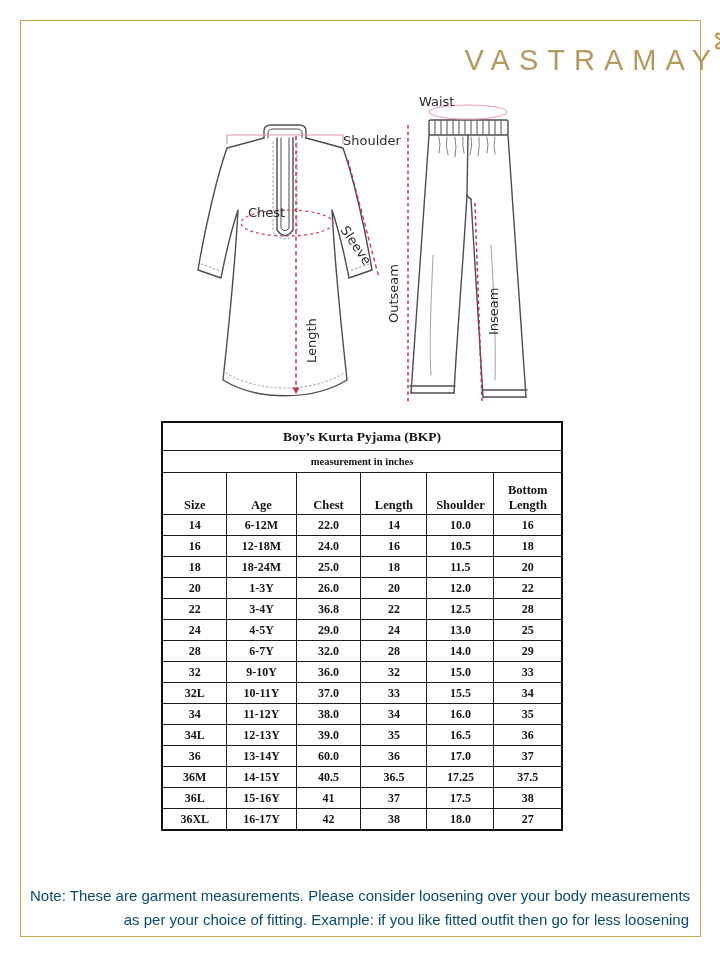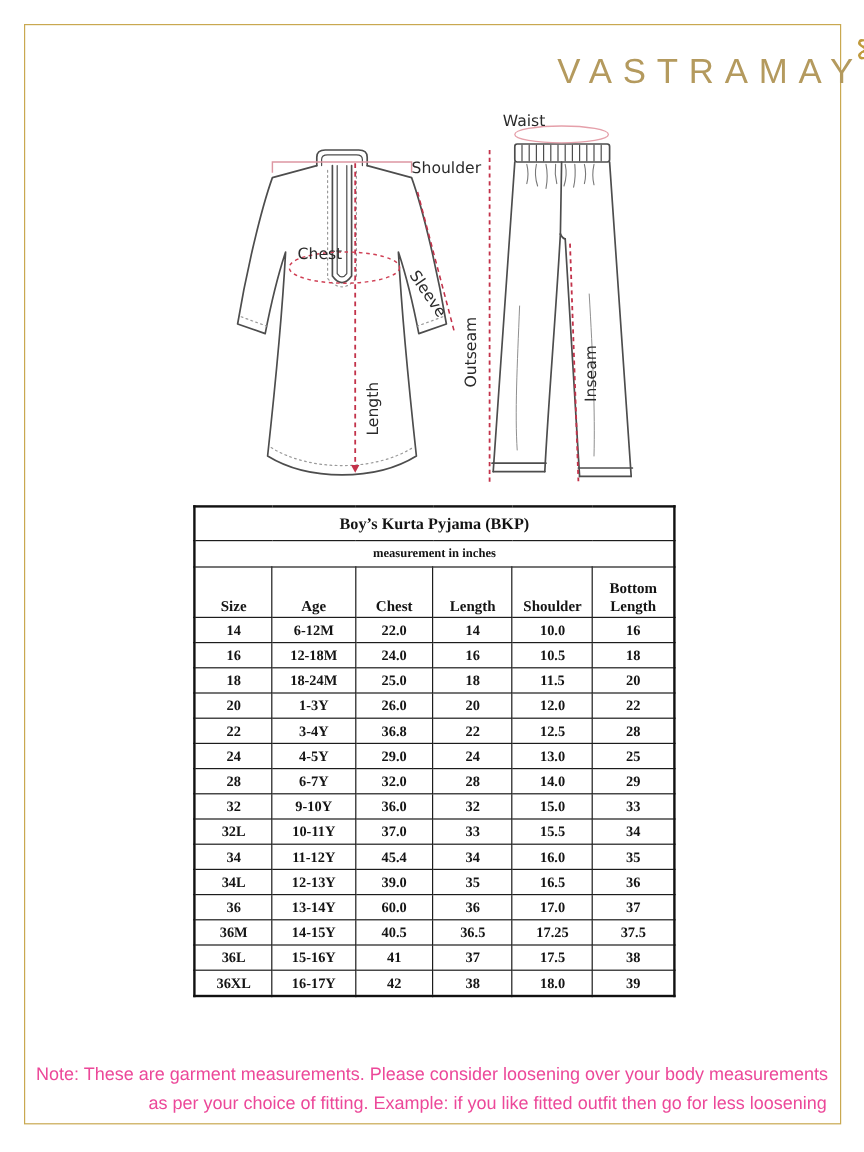--- a/index.html
+++ b/index.html
@@ -34,21 +34,21 @@
   .size-table th,.size-table td{border:1px solid #1c1c1c;text-align:center;font-weight:bold;color:#141414;}
   .size-table{border:2px solid #111;}
   .tbl-title{font-size:13.5px;height:25px;}
   .tbl-subtitle{font-size:10.5px;height:19px;}
   .size-table thead th.colhead{font-size:12.5px;height:38px;vertical-align:bottom;padding-bottom:2px;line-height:1.15;}
   .size-table tbody td{font-size:12px;height:20px;line-height:13px;padding:0;}
   .col-size{width:64px;}.col-age{width:68px;}.col-chest{width:64px;}
   .col-length{width:65px;}.col-shoulder{width:66px;}.col-bottom{width:67px;}
 
   
-  .note{position:absolute;left:30px;right:31px;top:884px;font-size:15px;color:#ec4899;line-height:24px;}
+  .note{position:absolute;left:30px;right:31px;top:884px;font-size:15px;color:#0c4a6e;line-height:24px;}
   .note-l1{text-align:justify;text-align-last:justify;white-space:nowrap;}
   .note-l2{text-align:right;white-space:nowrap;}
 </style>
 </head>
 <body>
 
 <div class="gold-frame"></div>
 
 <div class="logo-wrap">
   <div class="logo-inner">
@@ -236,21 +236,21 @@
         <td>32L</td>
         <td>10-11Y</td>
         <td>37.0</td>
         <td>33</td>
         <td>15.5</td>
         <td>34</td>
       </tr>
       <tr>
         <td>34</td>
         <td>11-12Y</td>
-        <td>45.4</td>
+        <td>38.0</td>
         <td>34</td>
         <td>16.0</td>
         <td>35</td>
       </tr>
       <tr>
         <td>34L</td>
         <td>12-13Y</td>
         <td>39.0</td>
         <td>35</td>
         <td>16.5</td>
@@ -279,21 +279,21 @@
         <td>37</td>
         <td>17.5</td>
         <td>38</td>
       </tr>
       <tr>
         <td>36XL</td>
         <td>16-17Y</td>
         <td>42</td>
         <td>38</td>
         <td>18.0</td>
-        <td>39</td>
+        <td>27</td>
       </tr>
     </tbody>
 </table>
 
 <div class="note">
   <div class="note-l1">Note: These are garment measurements. Please consider loosening over your body measurements</div>
   <div class="note-l2">as per your choice of fitting. Example: if you like fitted outfit then go for less loosening</div>
 </div>
 
 </body></html>

